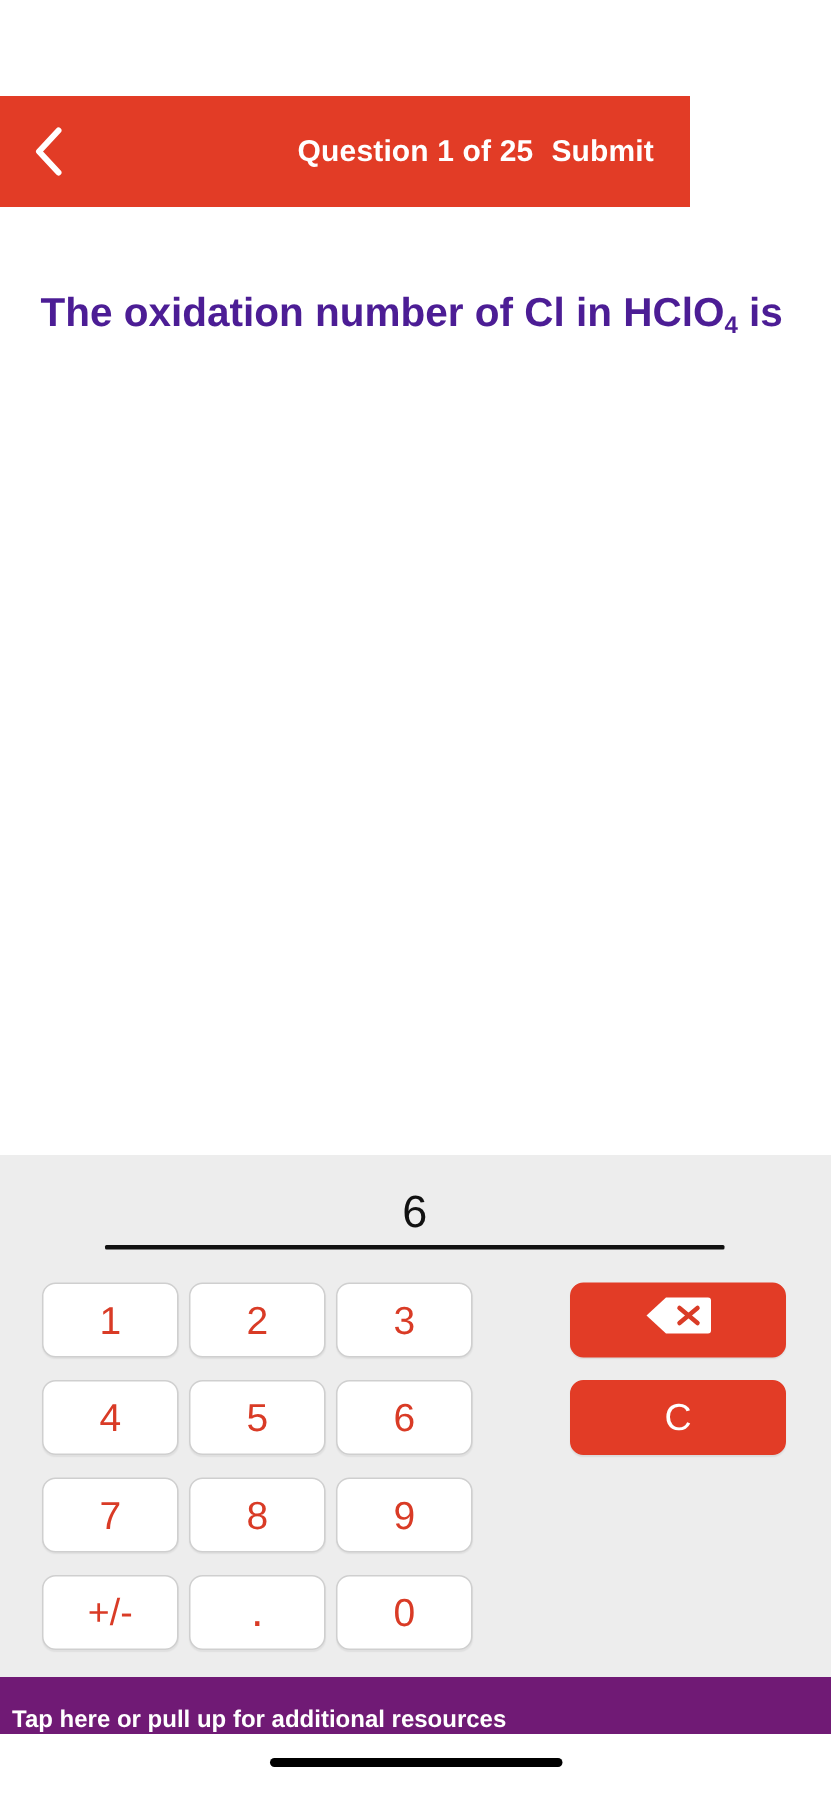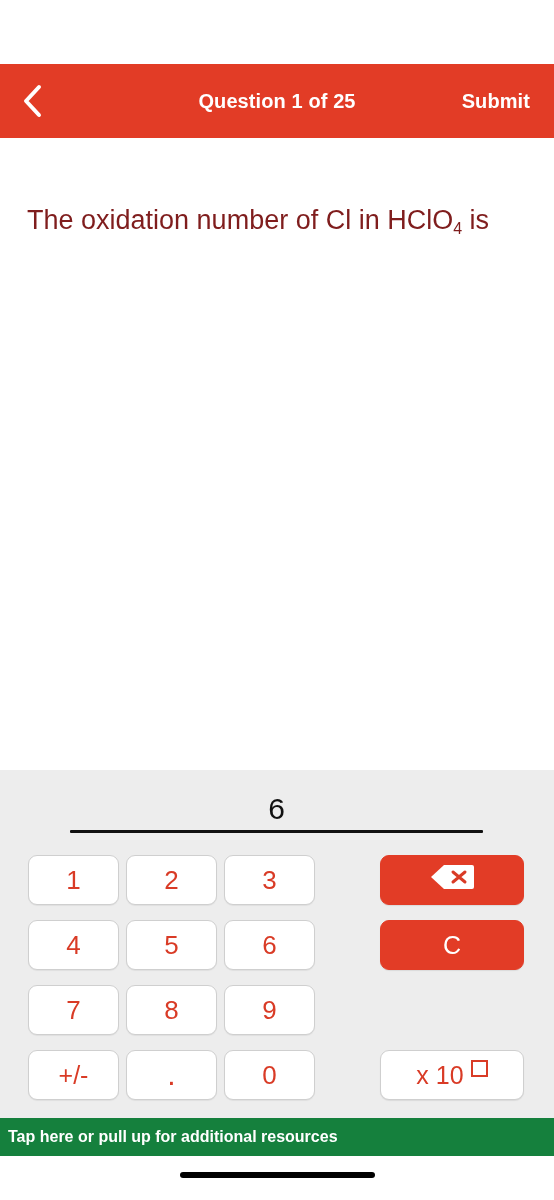--- a/index.html
+++ b/index.html
@@ -25,21 +25,21 @@
     top: 0; left: 0;
     width: 554px;
     height: 64px;
     background: #ffffff;
   }
 
   
   .header {
     position: absolute;
     top: 64px; left: 0;
-    width: 554px;
+    width: 460px;
     height: 74px;
     background: #E23C26;
     display: flex;
     align-items: center;
     text-decoration: underline;
   }
 
   .back-btn {
     position: absolute;
     left: 10px;
@@ -78,27 +78,27 @@
   .question-area {
     position: absolute;
     top: 138px; left: 0;
     width: 554px;
     height: 632px;
     background: #ffffff;
   }
 
   .question-text {
     position: absolute;
-    top: 62px;
+    top: 50px;
     left: 27px;
     width: 505px;
-    color: #7f1d1d;
+    color: #4c1d95;
     font-size: 27px;
     line-height: 40px;
-    font-weight: normal;
+    font-weight: bold;
   }
   .question-text sub {
     font-size: 16px;
     vertical-align: baseline;
     position: relative;
     top: 5px;
   }
 
   
   .keypad-panel {
@@ -204,23 +204,23 @@
     position: relative;
     top: -7px;
   }
 
   
   .resources-bar {
     position: absolute;
     top: 1118px; left: 0;
     width: 554px;
     height: 38px;
-    background: #15803d;
-    display: flex;
-    align-items: center;
+    background: #701a75;
+    display: flex;
+    align-items: flex-end;
   }
   .resources-text {
     color: #ffffff;
     font-size: 16px;
     font-weight: bold;
     padding-left: 8px;
   }
 
   .bottom-area {
     position: absolute;
@@ -287,24 +287,20 @@
       <div class="action-btn red btn-backspace">
         <span>
           <svg width="46" height="28" viewBox="0 0 46 28" fill="none">
             <path d="M15 2 H43 A2 2 0 0 1 45 4 V24 A2 2 0 0 1 43 26 H15 L2 14 Z" fill="#ffffff"></path>
             <path d="M24 9 L36 19 M36 9 L24 19" stroke="#D93B26" stroke-width="3" stroke-linecap="round"></path>
           </svg>
         </span>
       </div>
       <div class="action-btn red btn-clear">C</div>
       <div class="spacer-row"></div>
-      <div class="action-btn white">
-        <span>x 10</span>
-          <span class="exp-box"></span>
-      </div>
     </div>
   </div>
 
   <div class="resources-bar">
     <div class="resources-text">Tap here or pull up for additional resources</div>
   </div>
 
   <div class="bottom-area">
     <div class="home-indicator"></div>
   </div>

